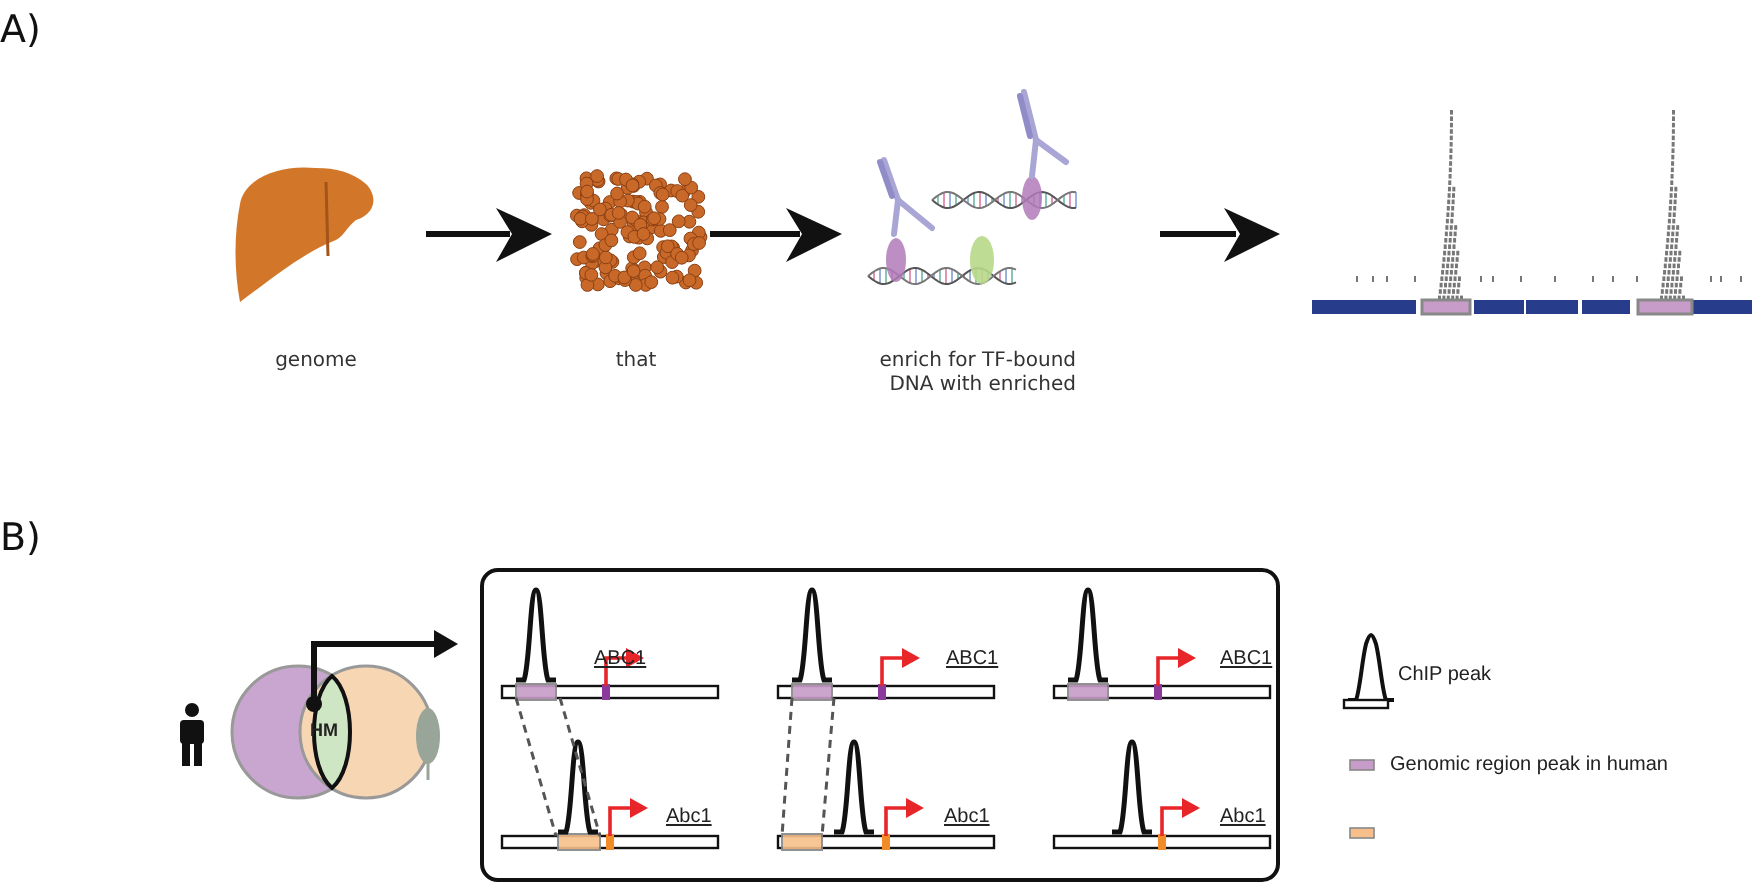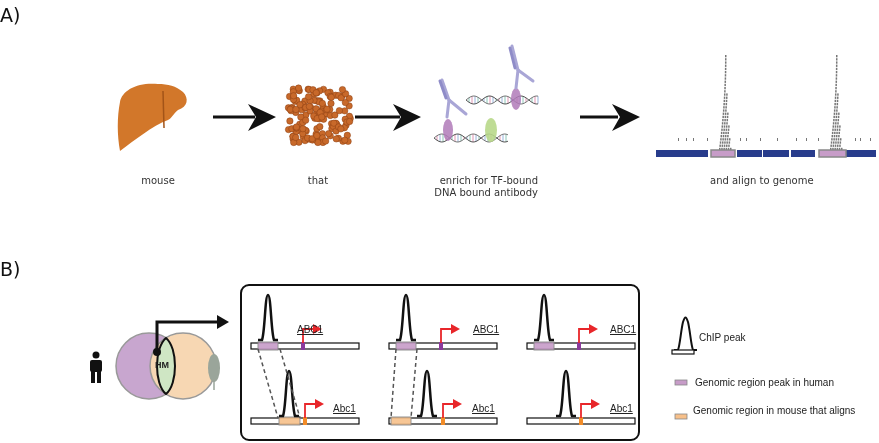--- a/index.html
+++ b/index.html
@@ -509,37 +509,35 @@
     </g>
 
   <g>
     <path d="M674,350 L678,350 C680,345 681,330 683,322 C685,316 686,316 688,322 C690,330 691,345 693,350 L697,350" fill="none" stroke="#111" stroke-width="2"></path>
     <rect x="672" y="350" width="22" height="4" fill="#fff" stroke="#111" stroke-width="1.2"></rect>
   </g>
   <rect x="675" y="380" width="12" height="5" fill="#c79cc8" stroke="#888" stroke-width="0.8"></rect>
   <rect x="675" y="414" width="12" height="5" fill="#f7c08a" stroke="#888" stroke-width="0.8"></rect>
 </svg>
 
-<div class="abs cap" style="left:128px;top:175px;width:60px;">mouse</div>
+<div class="abs cap" style="left:128px;top:175px;width:60px;">genome</div>
 <div class="abs cap" style="left:288px;top:175px;width:60px;">that</div>
 <div class="abs cap" style="left:418px;top:175px;width:120px;text-align:right;">
   <div>enrich for TF-bound</div>
-  <div>DNA bound antibody</div>
+  <div>DNA with enriched</div>
 </div>
 <div class="abs cap" style="left:710px;top:175px;width:140px;text-align:left;">
-  <div>and align to genome</div>
 </div>
 
 <div class="abs panel-label" style="left:0;top:258px;">B)</div>
 <div class="abs" style="left:155px;top:360px;font-size:9px;font-weight:bold;font-family:'Liberation Sans',sans-serif;">HM</div>
 
 <div class="abs gene" id="g-h0" style="left:297px;top:324px;">ABC1</div>
 <div class="abs gene" id="g-h1" style="left:473px;top:324px;">ABC1</div>
 <div class="abs gene" id="g-h2" style="left:610px;top:324px;">ABC1</div>
 <div class="abs gene" id="g-m0" style="left:333px;top:403px;">Abc1</div>
 <div class="abs gene" id="g-m1" style="left:472px;top:403px;">Abc1</div>
 <div class="abs gene" id="g-m2" style="left:610px;top:403px;">Abc1</div>
 
 <div class="abs leg" style="left:699px;top:332px;">ChIP peak</div>
 <div class="abs leg" style="left:695px;top:377px;">Genomic region peak in human</div>
 <div class="abs leg" style="left:693px;top:405px;">
-  <div>Genomic region in mouse that aligns</div>
 </div>
 
 </body></html>

